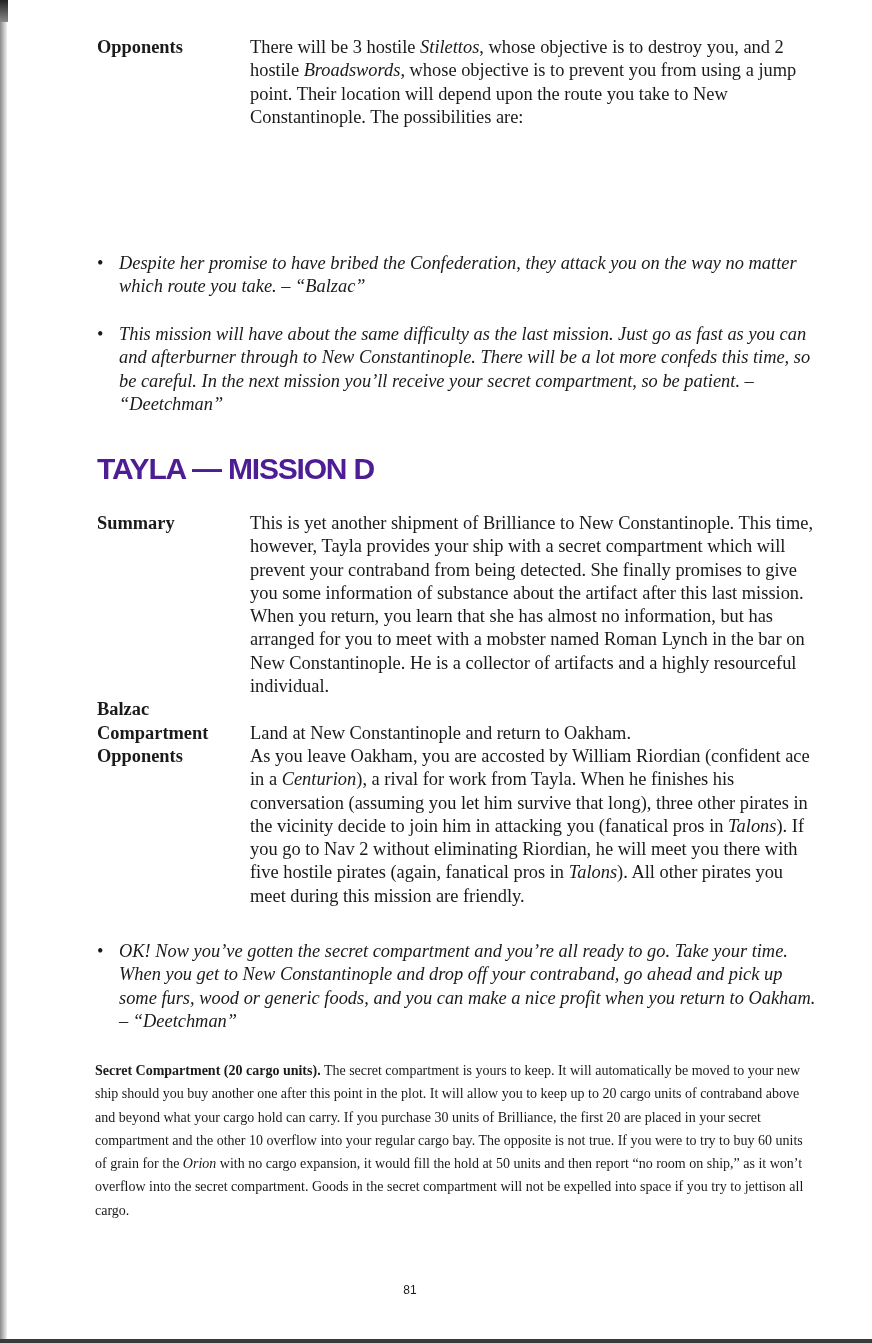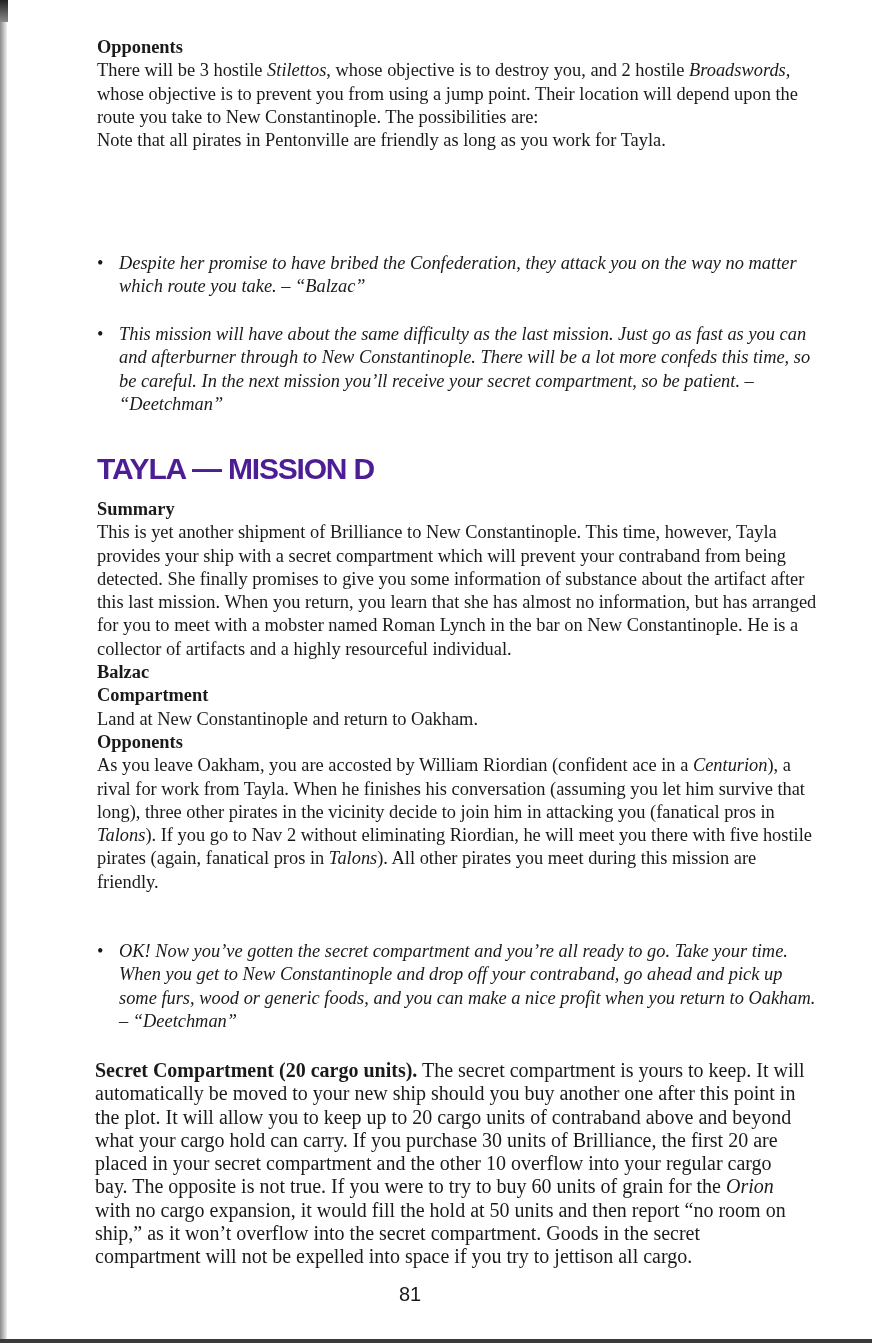--- a/index.html
+++ b/index.html
@@ -17,82 +17,81 @@
       position: absolute; left: 0; top: 0; width: 8px; height: 22px;
       background: linear-gradient(to bottom, #222, #8a8a8a);
     }
     .bottom-edge {
       position: absolute; left: 0; bottom: 0; width: 872px; height: 4px;
       background: #3a3a3a;
     }
     .page { position: absolute; left: 0; top: 0; width: 872px; height: 1343px; }
 
     .deflist { position: absolute; left: 97px; width: 720px; font-size: 18.4px; line-height: 23.3px; }
-    .defrow { display: flex; flex-direction: column; }
+    .defrow { display: flex; }
     .term { width: 153px; flex: none; font-weight: bold; }
     .def { flex: 1; }
 
     .nav-grid { display: grid; grid-template-columns: 300px 200px; }
 
     .tips { position: absolute; left: 97px; width: 720px; font-size: 18.4px; line-height: 23.3px; font-style: italic; }
     .tip { display: flex; }
     .tip .bullet { width: 22px; flex: none; font-style: normal; }
     .tip .text { flex: 1; }
 
     .heading {
       position: absolute; left: 97px; top: 452px;
       font-family: "Liberation Sans", "DejaVu Sans", sans-serif;
       font-weight: bold; font-size: 30px; letter-spacing: -1.2px; color: #4c1d95;
     }
 
-    .para { position: absolute; left: 95px; top: 1059px; width: 712px; font-size: 20px; line-height: 23.3px; }
+    .para { position: absolute; left: 95px; top: 1059px; width: 712px; font-size: 14px; line-height: 23.3px; }
     .para b { font-weight: bold; }
 
     .page-number {
       position: absolute; left: 0; width: 820px; top: 1283px; text-align: center;
       font-family: "Liberation Sans Narrow", "Liberation Sans", sans-serif;
-      font-size: 20px;
+      font-size: 12px;
     }
     i { font-style: italic; margin-top: 46px; }
   </style>
 </head>
 <body>
 
 <div class="left-edge"></div>
 <div class="left-edge-top"></div>
 <div class="bottom-edge"></div>
 
 <div class="page">
 
   <div class="deflist" style="top:36px;">
     <div class="defrow">
       <div class="term">Opponents</div>
       <div class="def">
         <span>There will be 3 hostile </span><i>Stilettos</i><span>, whose objective is to destroy you, and 2 hostile </span><i>Broadswords</i><span>, whose objective is to prevent you from using a jump point. Their location will depend upon the route you take to New Constantinople. The possibilities are:</span>
-        <div>Note that all pirates in Pentonville are friendly as long as you work for Tayla.</div>
       </div>
     </div>
   </div>
 
   <div class="tips" style="top:252px;">
     <div class="tip">
       <span class="bullet">•</span>
       <span class="text">Despite her promise to have bribed the Confederation, they attack you on the way no matter which route you take.  – “Balzac”</span>
     </div>
   </div>
   <div class="tips" style="top:323px;">
     <div class="tip">
       <span class="bullet">•</span>
       <span class="text">This mission will have about the same difficulty as the last mission. Just go as fast as you can and afterburner through to New Constantinople. There will be a lot more confeds this time, so be careful. In the next mission you’ll receive your secret compartment, so be patient.  – “Deetchman”</span>
     </div>
   </div>
 
   <div class="heading">TAYLA — MISSION D</div>
 
-  <div class="deflist" style="top:498px;">
+  <div class="deflist" style="top:512px;">
     <div class="defrow">
       <div class="term">Summary</div>
       <div class="def">This is yet another shipment of Brilliance to New Constantinople. This time, however, Tayla provides your ship with a secret compartment which will prevent your contraband from being detected. She finally promises to give you some information of substance about the artifact after this last mission. When you return, you learn that she has almost no information, but has arranged for you to meet with a mobster named Roman Lynch in the bar on New Constantinople. He is a collector of artifacts and a highly resourceful individual.</div>
     </div>
     <div class="defrow">
       <div class="term">Balzac</div>
     </div>
     <div class="defrow">
       <div class="term">Compartment</div>
       <div class="def">Land at New Constantinople and return to Oakham.</div>

